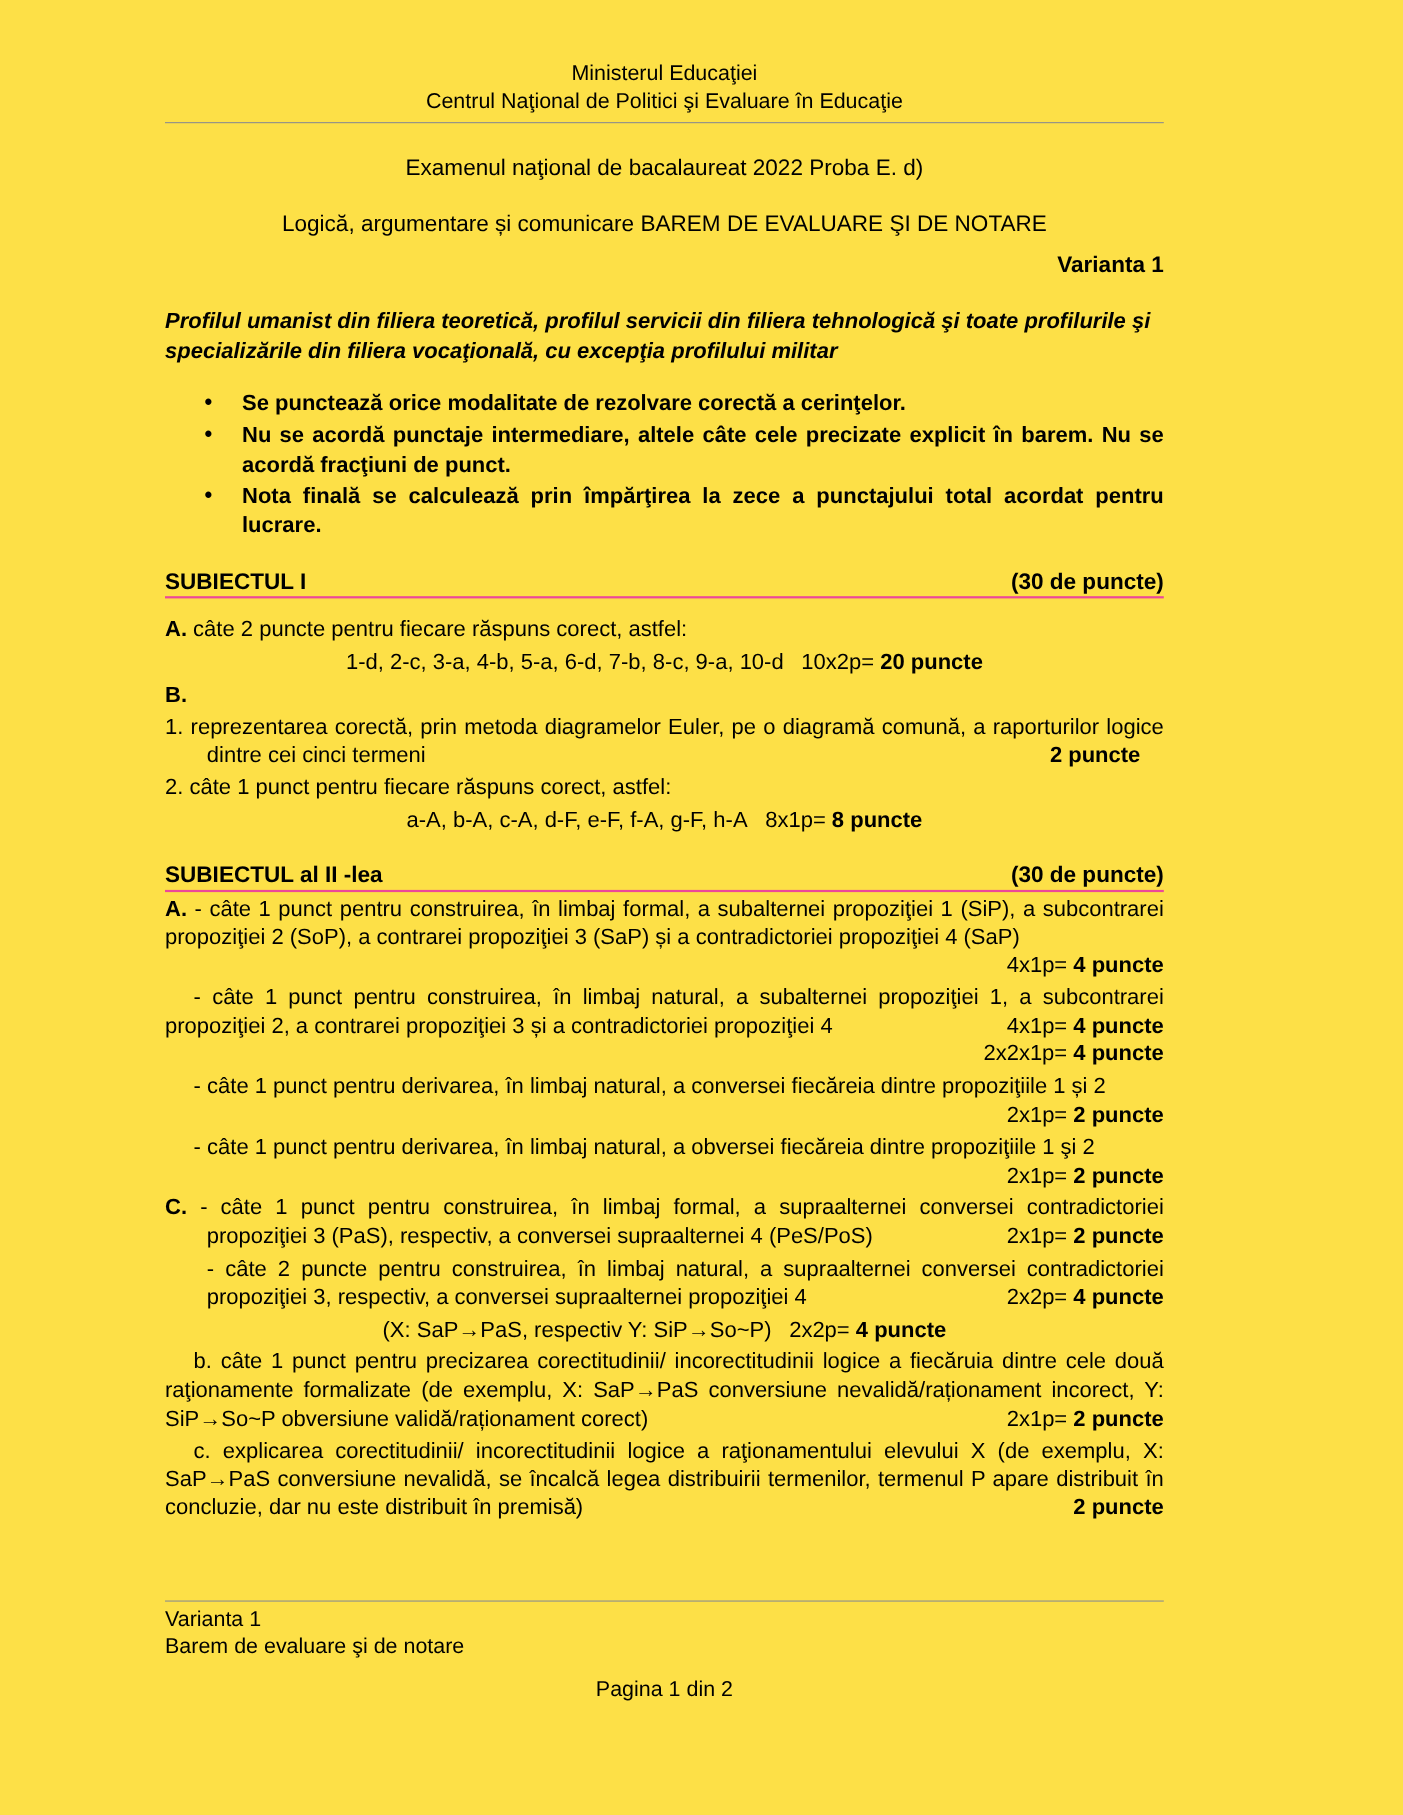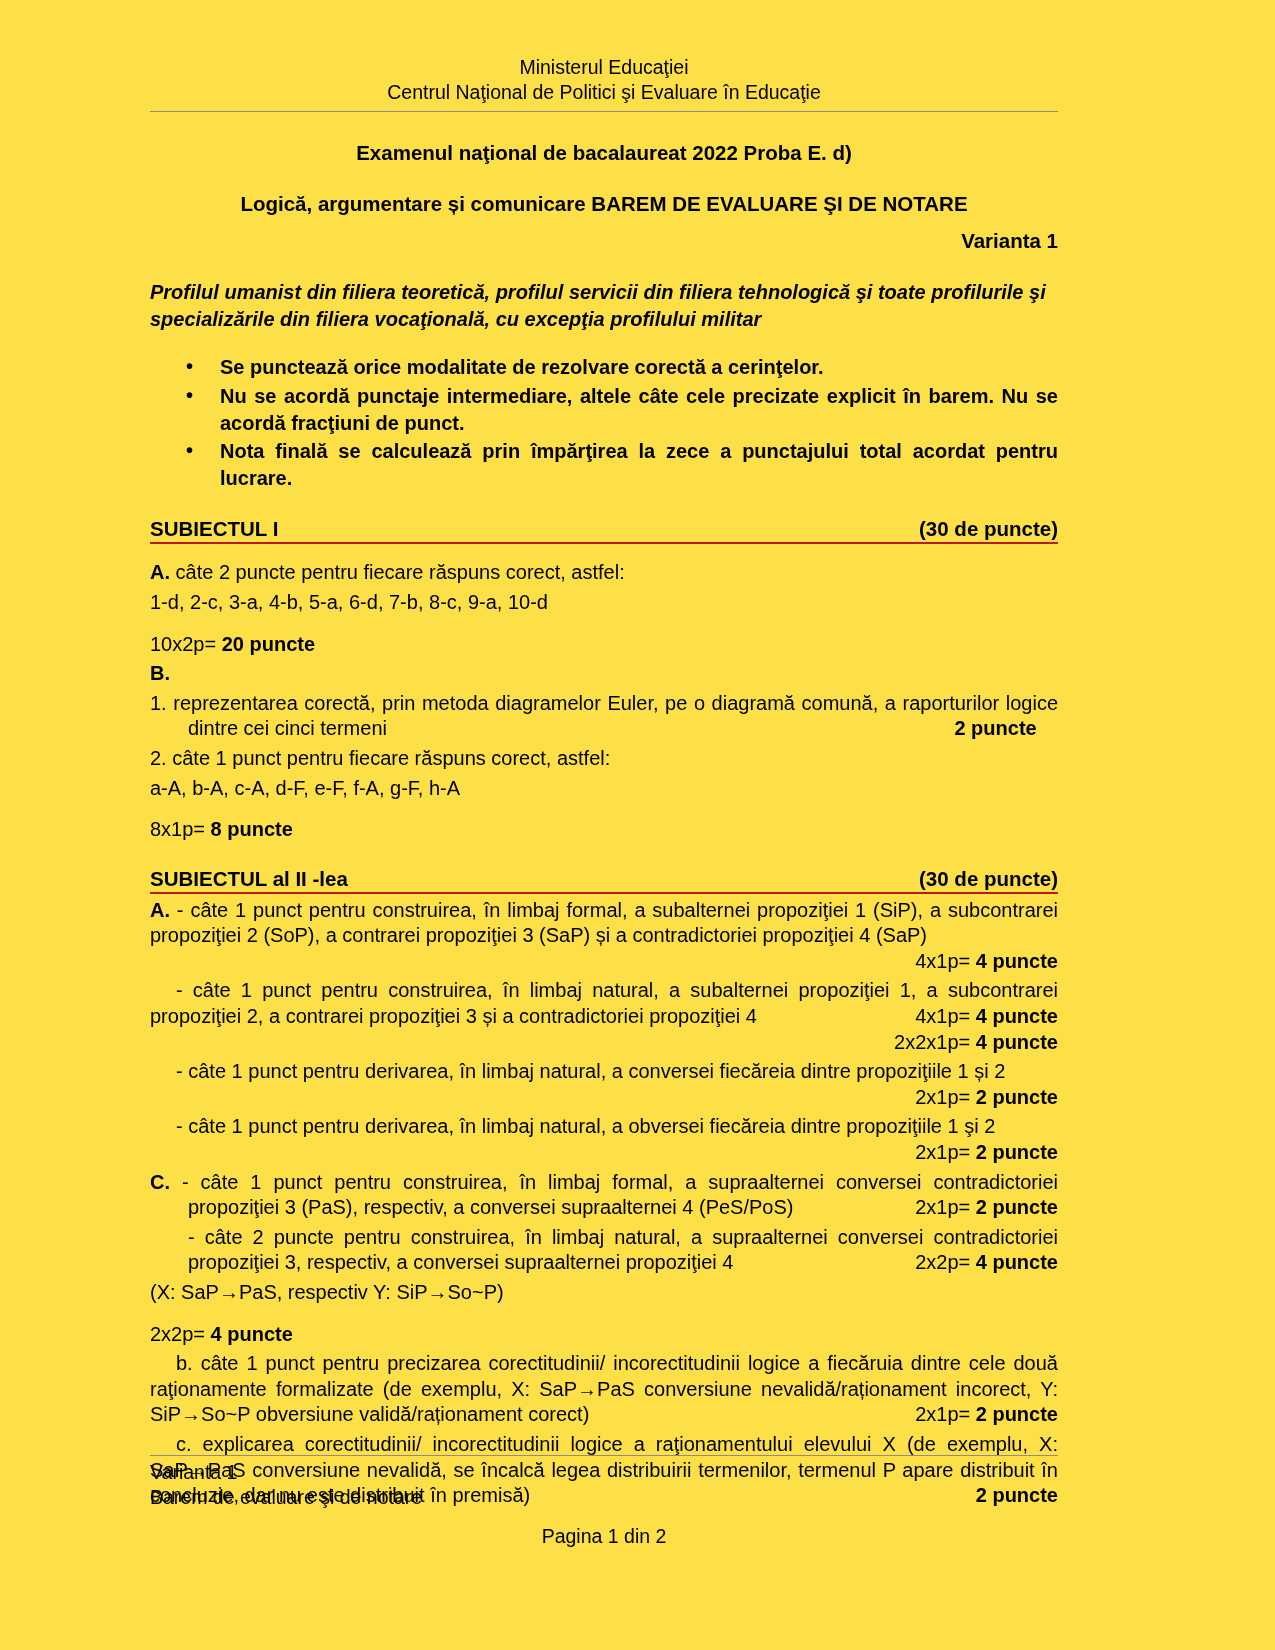--- a/index.html
+++ b/index.html
@@ -38,21 +38,21 @@
   .doc-header .line { display: block; }
   .header-rule {
     border: 0;
     border-top: 1px solid #8d8d8d;
     margin: 6px 0 0 0;
     height: 0;
   }
 
   .title-block {
     text-align: center;
-    font-weight: bold;
+    font-weight: normal;
     font-size: 20.5px;
     line-height: 1.3;
     margin-top: 28px;
   }
   .title-gap { height: 24px; }
 
   .varianta-top {
     text-align: right;
     font-weight: bold;
     font-size: 20.5px;
@@ -90,21 +90,21 @@
     font-size: 20px;
   }
 
   
   .section-head {
     display: flex;
     justify-content: space-between;
     align-items: baseline;
     font-weight: bold;
     font-size: 20.5px;
-    border-bottom: 2px solid #b91c1c;
+    border-bottom: 2px solid #ec4899;
     padding-bottom: 1px;
     margin-top: 26px;
   }
   .section-head.tight { margin-top: 24px; }
 
   
   .para {
     font-size: 20px;
     line-height: 1.28;
     margin-top: 4px;
@@ -112,21 +112,20 @@
     text-align: left;
   }
   .para.justify { text-align: justify; }
   .indent-1 { padding-left: 38px; }
   .indent-2 { text-indent: 26px; }
   .row {
     display: flex;
     justify-content: center;
     align-items: baseline;
     gap: 16px;
-    flex-direction: column;
   }
   .row .left { flex: 0 1 auto; }
   .row .right { flex: 0 0 auto; white-space: nowrap; }
   .score-right {
     text-align: right;
     font-size: 20px;
     line-height: 1.28;
   }
   b, .b { font-weight: bold; }
   .spacer-sm { height: 12px; }

